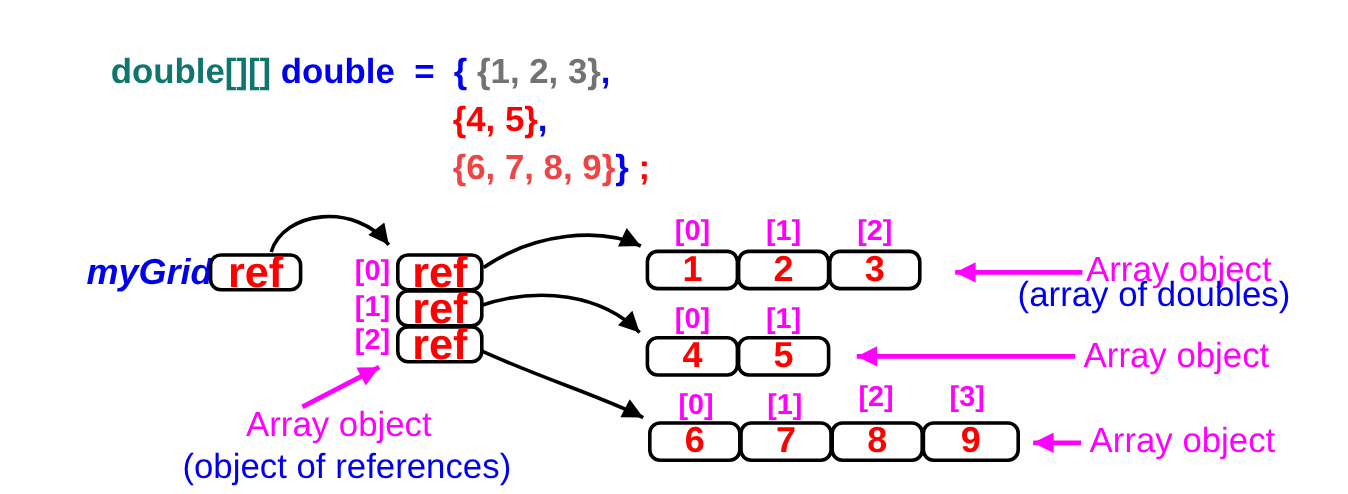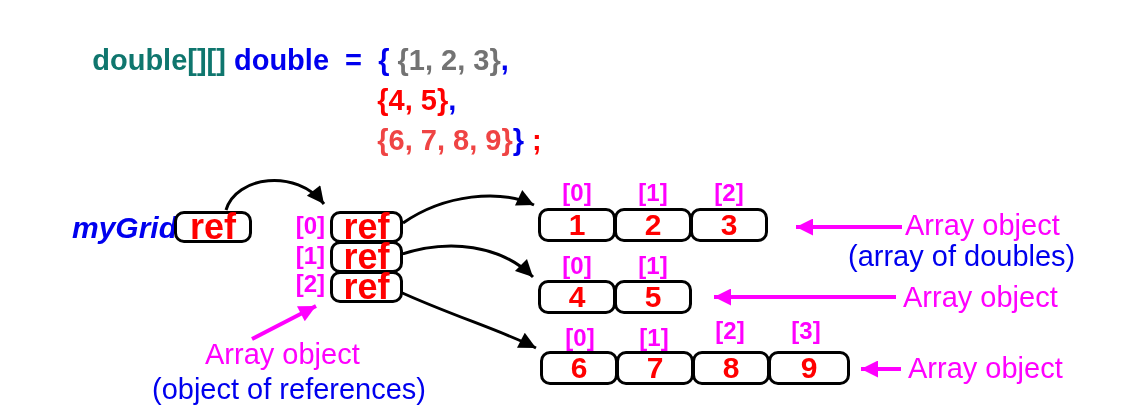--- a/index.html
+++ b/index.html
@@ -114,19 +114,19 @@
     <span>7</span>
   </div>
   <div class="box cellbox" style="left:692px; top:351px; width:78px; height:34px;">
     <span>8</span>
   </div>
   <div class="box cellbox" style="left:768px; top:351px; width:82px; height:34px;">
     <span>9</span>
   </div>
 
   <div class="ann magenta" style="left:905px; top:210px;">Array object</div>
-  <div class="ann blue" style="left:848px; top:241px;">(array of doubles)</div>
+  <div class="ann blue" style="left:848px; top:231px;">(array of doubles)</div>
   <div class="ann magenta" style="left:903px; top:282px;">Array object</div>
   <div class="ann magenta" style="left:908px; top:353px;">Array object</div>
   <div class="ann magenta" style="left:205px; top:339px;">Array object</div>
   <div class="ann blue" style="left:152px; top:374px;">(object of references)</div>
 
 </div>
 
 </body></html>

